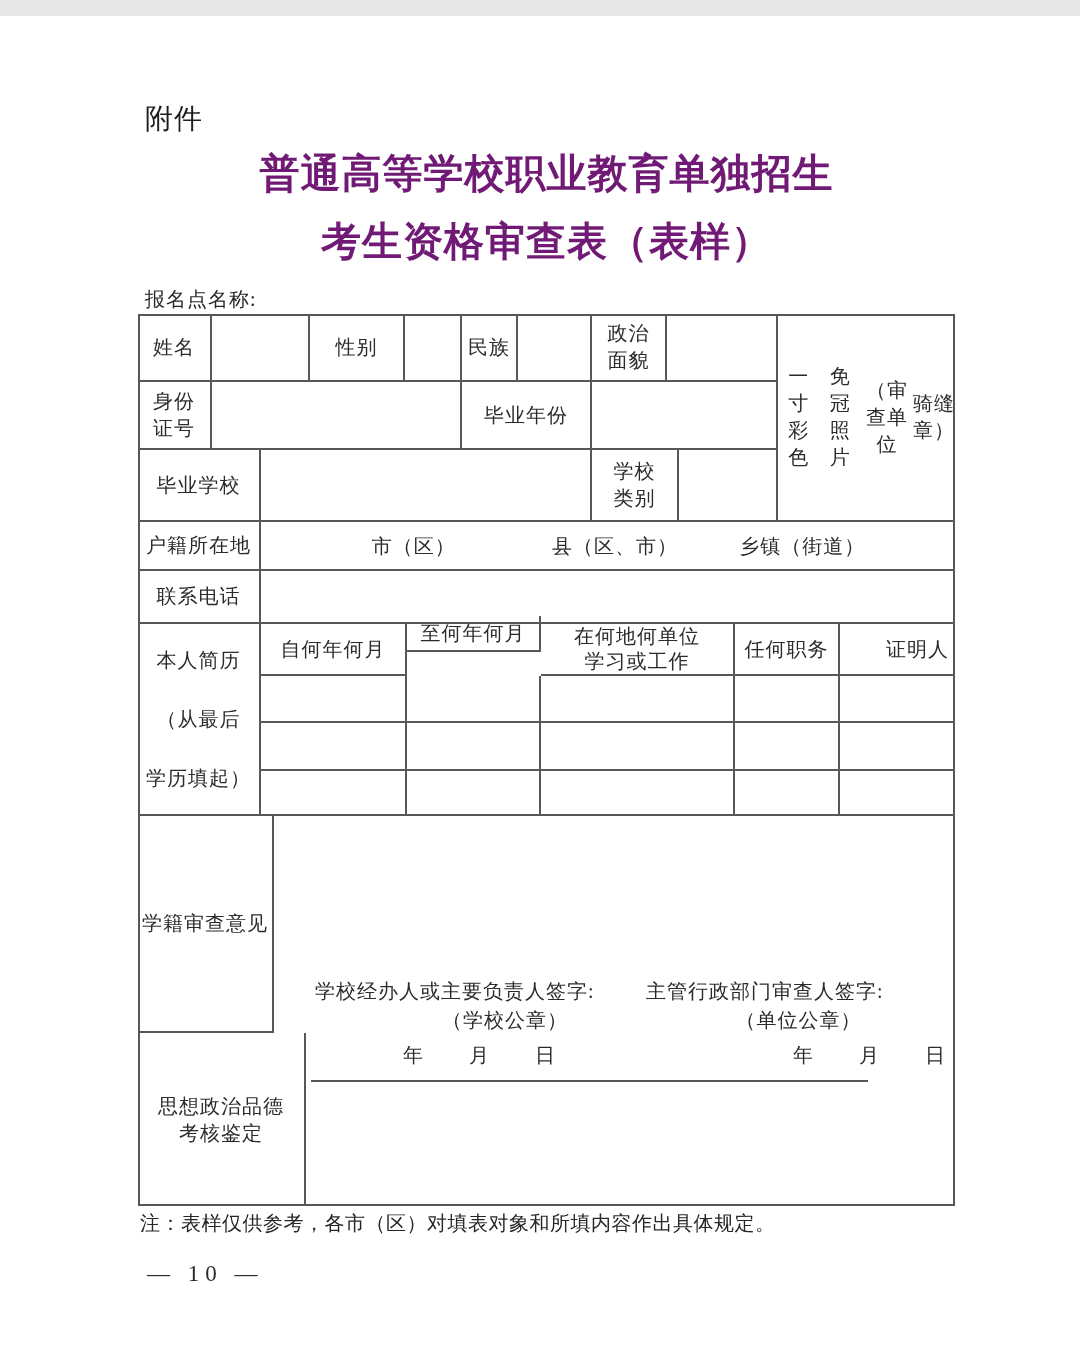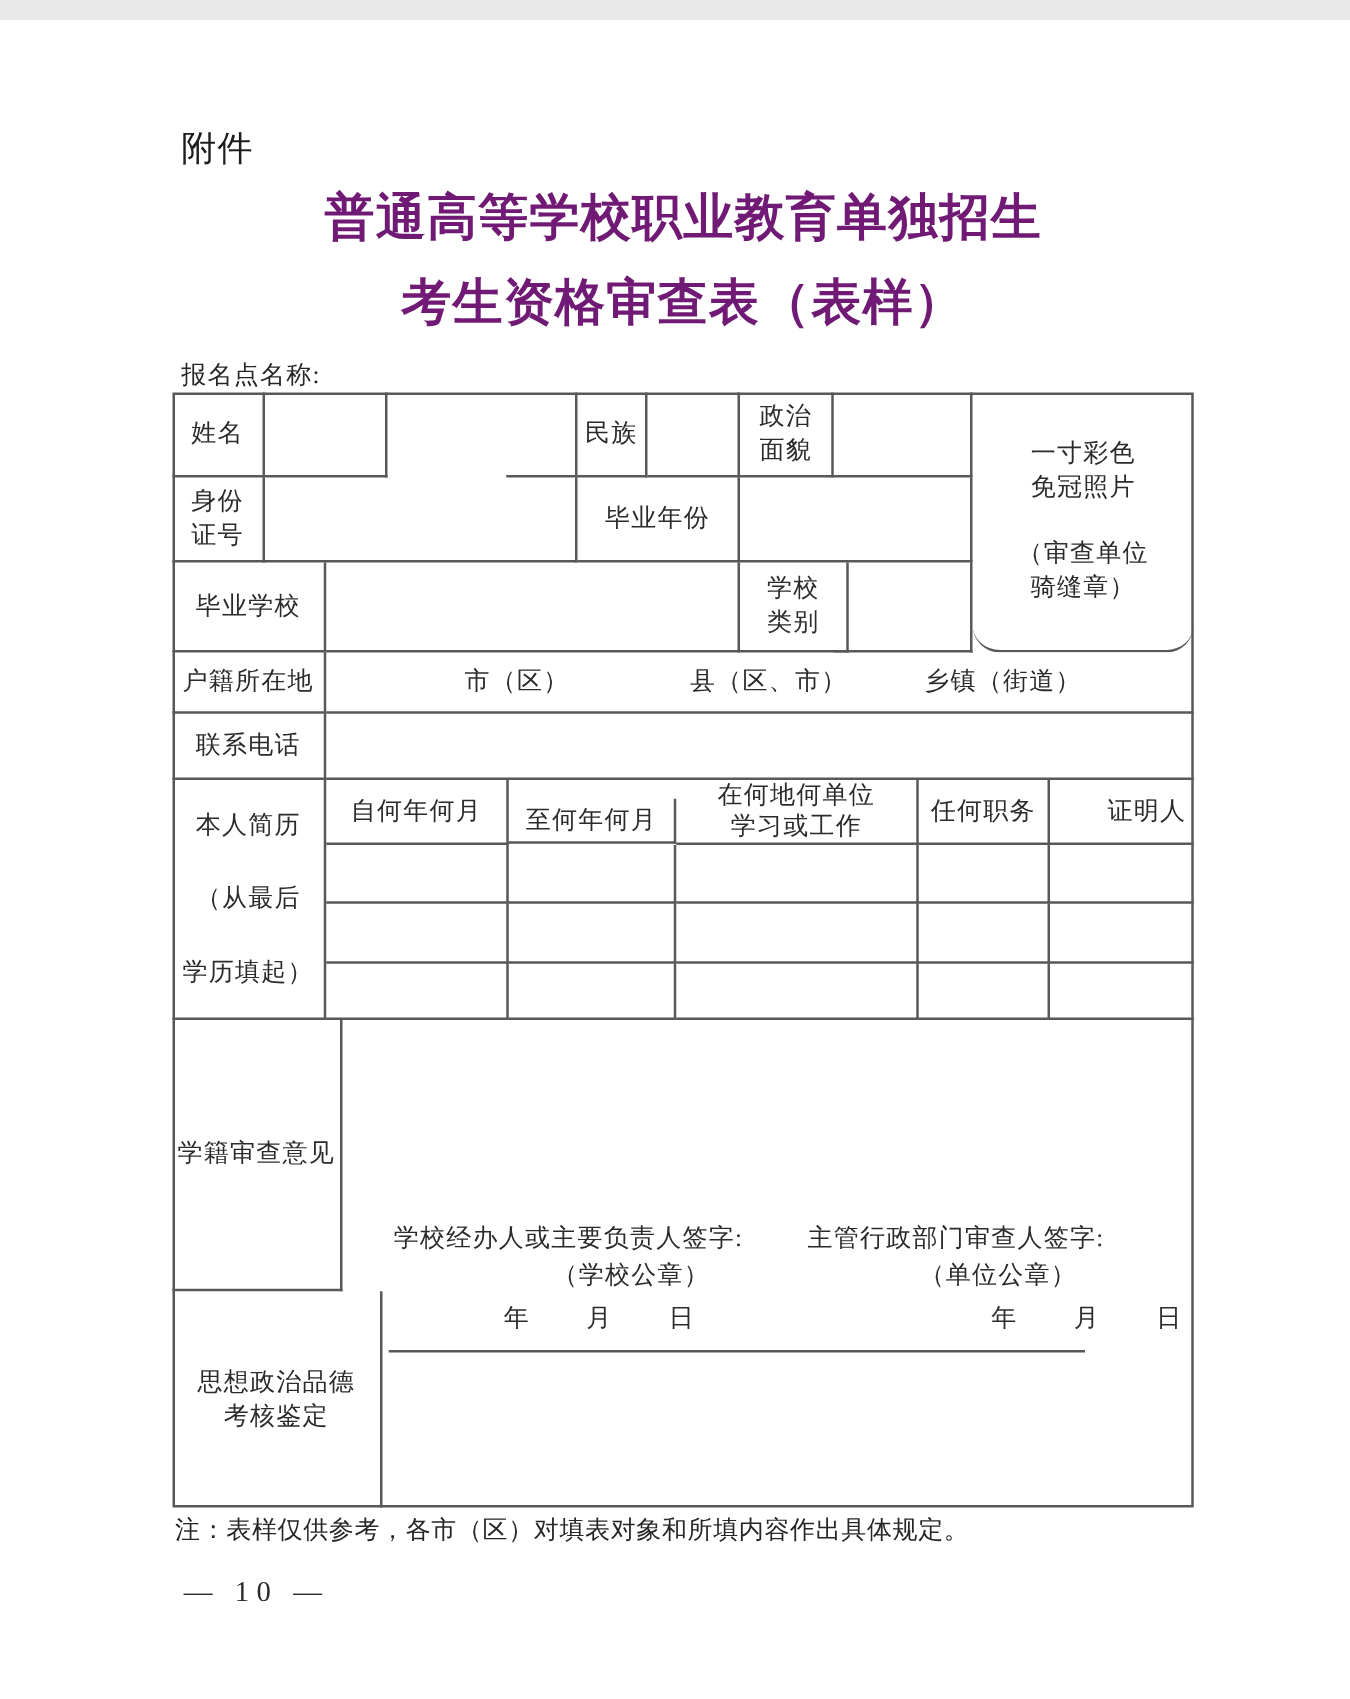--- a/index.html
+++ b/index.html
@@ -44,21 +44,21 @@
     display:flex;align-items:center;justify-content:center;
     text-align:center;line-height:1.35;letter-spacing:1px;
   }
   .no-r{border-right:none;}
   .no-b{border-bottom:none;}
   .wrap2 span{display:inline-block;width:2.15em;}
   
   .res-cell{position:relative;}
   .res-item{position:absolute;top:50%;transform:translate(-50%,-50%);white-space:nowrap;}
   
-  .photo-cell{flex-direction:column;line-height:1.35;border-radius:22px;}
+  .photo-cell{flex-direction:row;line-height:1.35;}
   .photo-gap{height:26px;}
   
   .content-cell{display:block;position:relative;text-align:left;}
   .sig-block{position:absolute;top:112px;line-height:29px;}
   .sig-block .seal{text-align:center;}
   .sig-block .date{text-align:center;margin-top:6px;letter-spacing:2px;}
   .blk-school{left:4px;width:300px;}
   .blk-school .seal{padding-left:80px;}
   .blk-school .date{padding-left:30px;}
   .blk-dept{left:335px;width:305px;}
@@ -83,20 +83,21 @@
     <div class="title-line1">普通高等学校职业教育单独招生</div>
     <div class="title-line2">考生资格审查表（表样）</div>
   </div>
 
   <div class="reg-point">报名点名称:</div>
 
   <div class="form-table">
 
     <div class="c" style="left:0;top:0;width:74px;height:68px;">姓名</div>
     <div class="c" style="left:74px;top:0;width:98px;height:68px;"></div>
+    <div class="c" style="left:172px;top:0;width:95px;height:68px;">性别</div>
     <div class="c" style="left:267px;top:0;width:57px;height:68px;"></div>
     <div class="c" style="left:324px;top:0;width:56px;height:68px;">民族</div>
     <div class="c" style="left:380px;top:0;width:74px;height:68px;"></div>
     <div class="c wrap2" style="left:454px;top:0;width:75px;height:68px;">
         <span>政治面貌</span>
       </div>
     <div class="c" style="left:529px;top:0;width:111px;height:68px;"></div>
 
     <div class="c no-r photo-cell" style="left:640px;top:0;width:177px;height:208px;">
       <div>一寸彩色</div>
@@ -130,21 +131,21 @@
     <div class="c" style="left:0;top:257px;width:123px;height:53px;">联系电话</div>
     <div class="c no-r" style="left:123px;top:257px;width:694px;height:53px;"></div>
 
     <div class="c" style="left:0;top:310px;width:123px;height:192px;flex-direction:column;gap:32px;">
       <div>本人简历</div>
       <div>（从最后</div>
       <div>学历填起）</div>
     </div>
 
     <div class="c" style="left:123px;top:310px;width:146px;height:52px;">自何年何月</div>
-    <div class="c" style="left:269px;top:325px;width:134px;height:36px;">至何年何月</div>
+    <div class="c" style="left:269px;top:302px;width:134px;height:36px;">至何年何月</div>
     <div class="c" style="left:403px;top:310px;width:194px;height:52px;flex-direction:column;line-height:1.25;">
       <div>在何地何单位</div>
       <div>学习或工作</div>
     </div>
     <div class="c" style="left:597px;top:310px;width:105px;height:52px;">任何职务</div>
     <div class="c no-r" style="left:702px;top:310px;width:115px;height:52px;padding-left:40px;">证明人</div>
 
     <div class="c" style="left:123px;top:362px;width:146px;height:47px;"></div>
     <div class="c" style="left:269px;top:362px;width:134px;height:47px;"></div>
     <div class="c" style="left:403px;top:362px;width:194px;height:47px;"></div>

